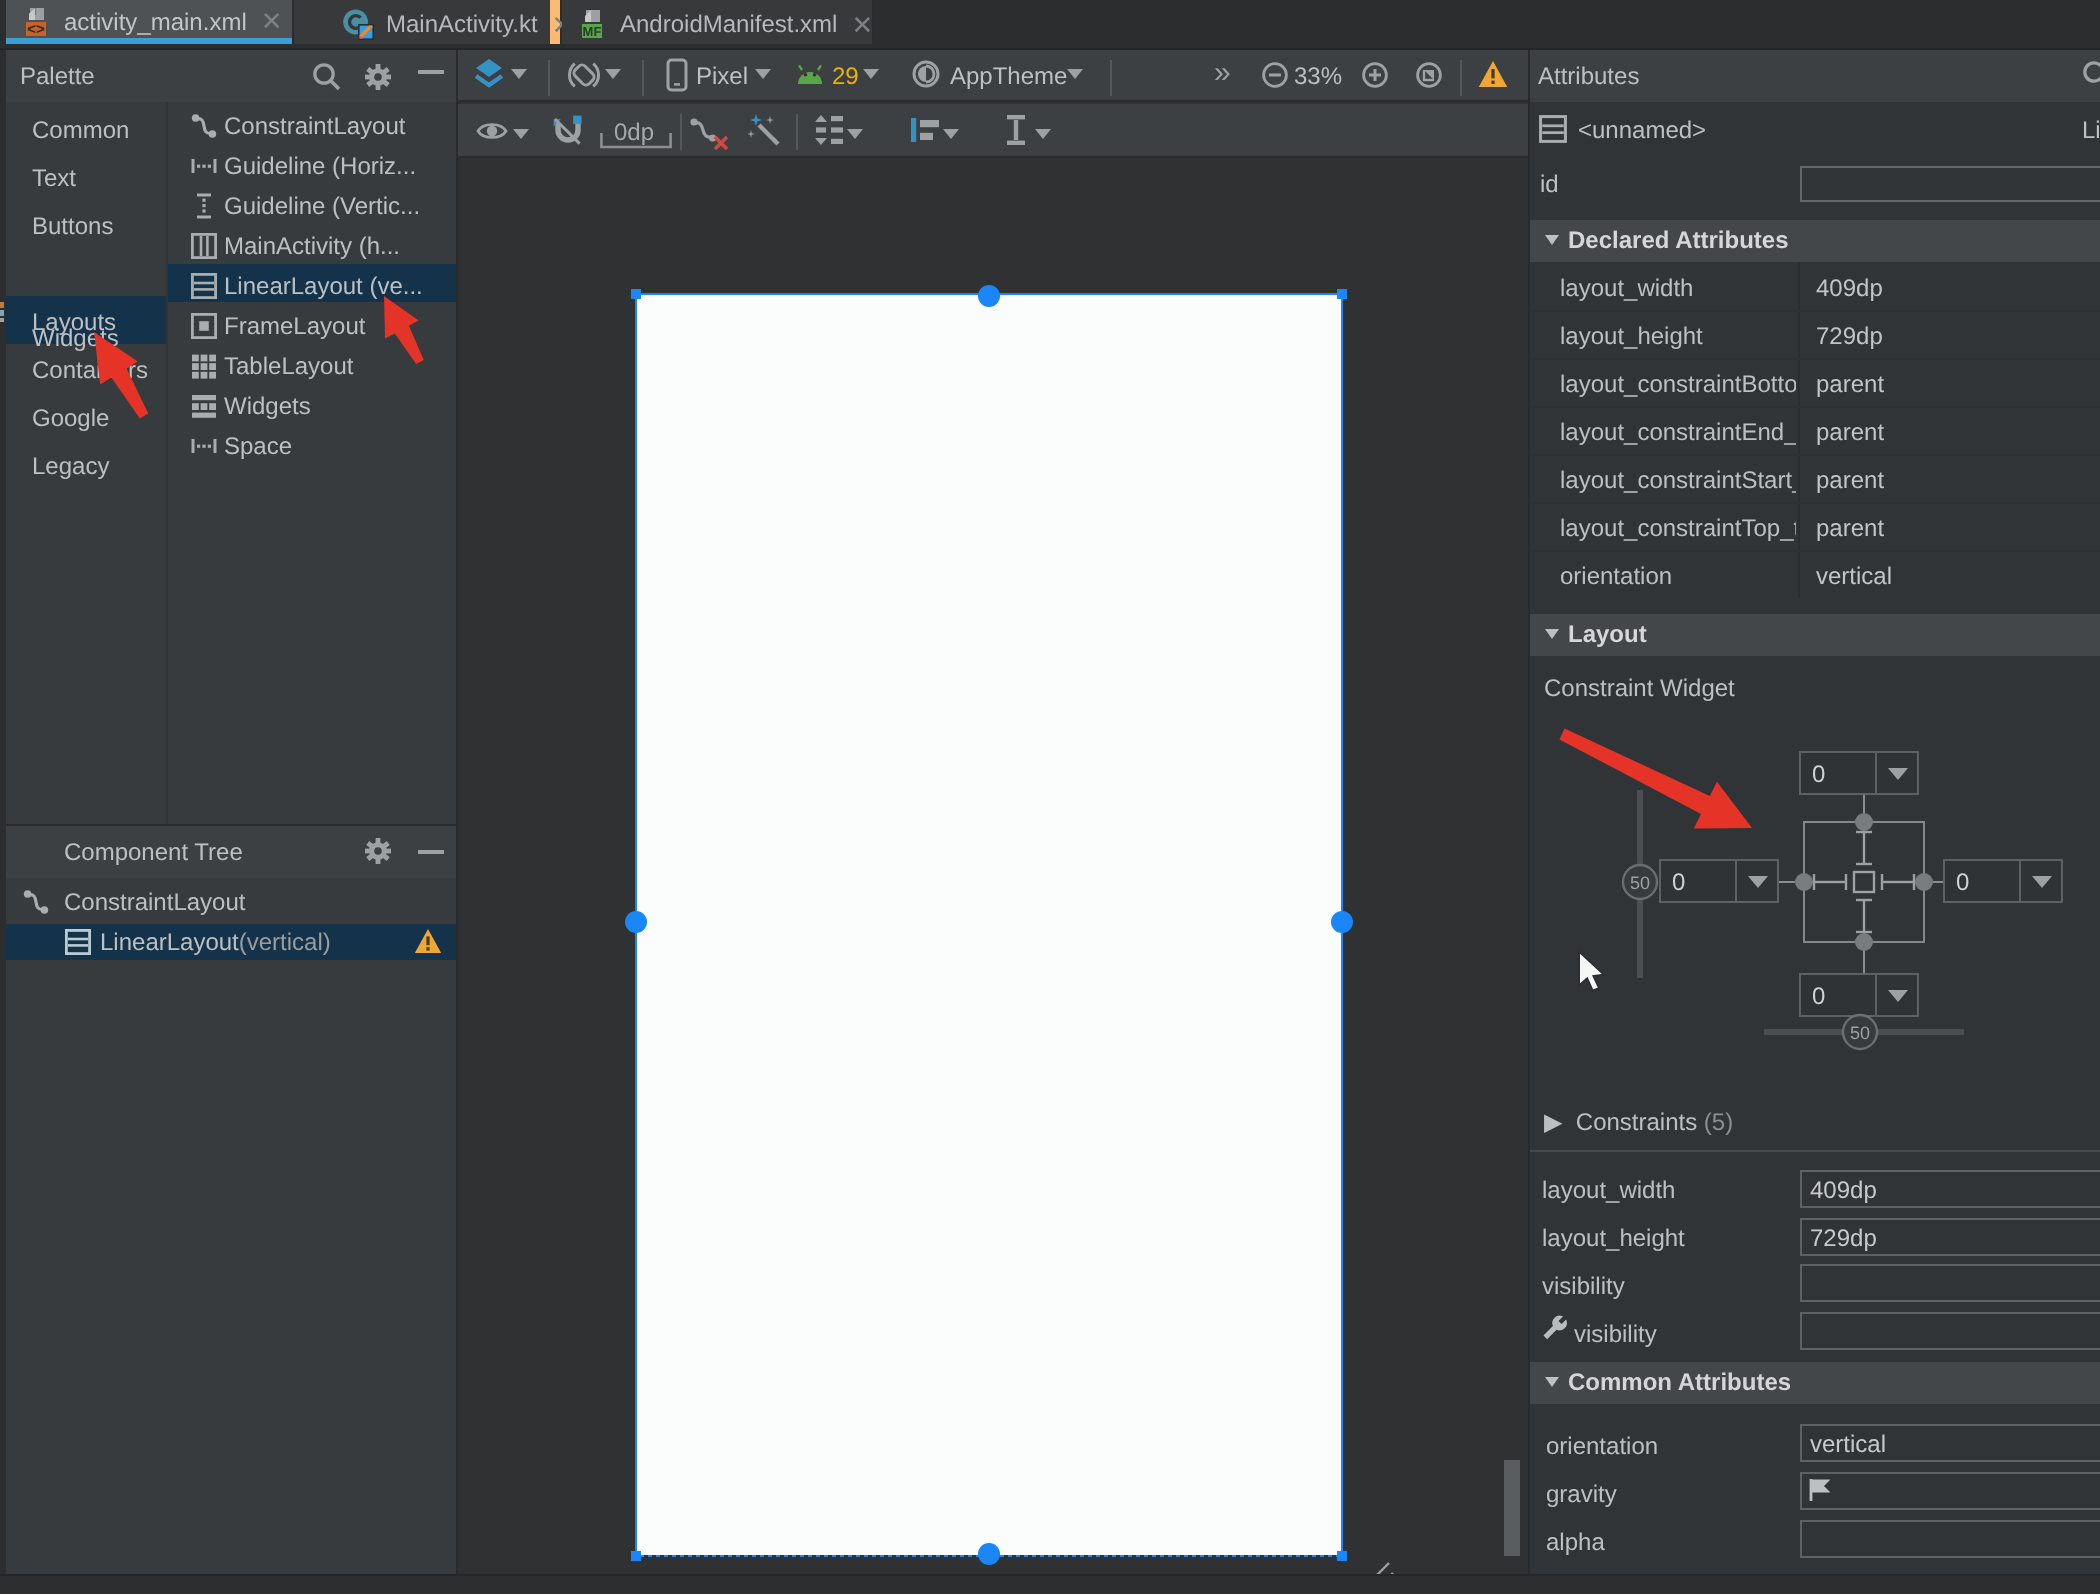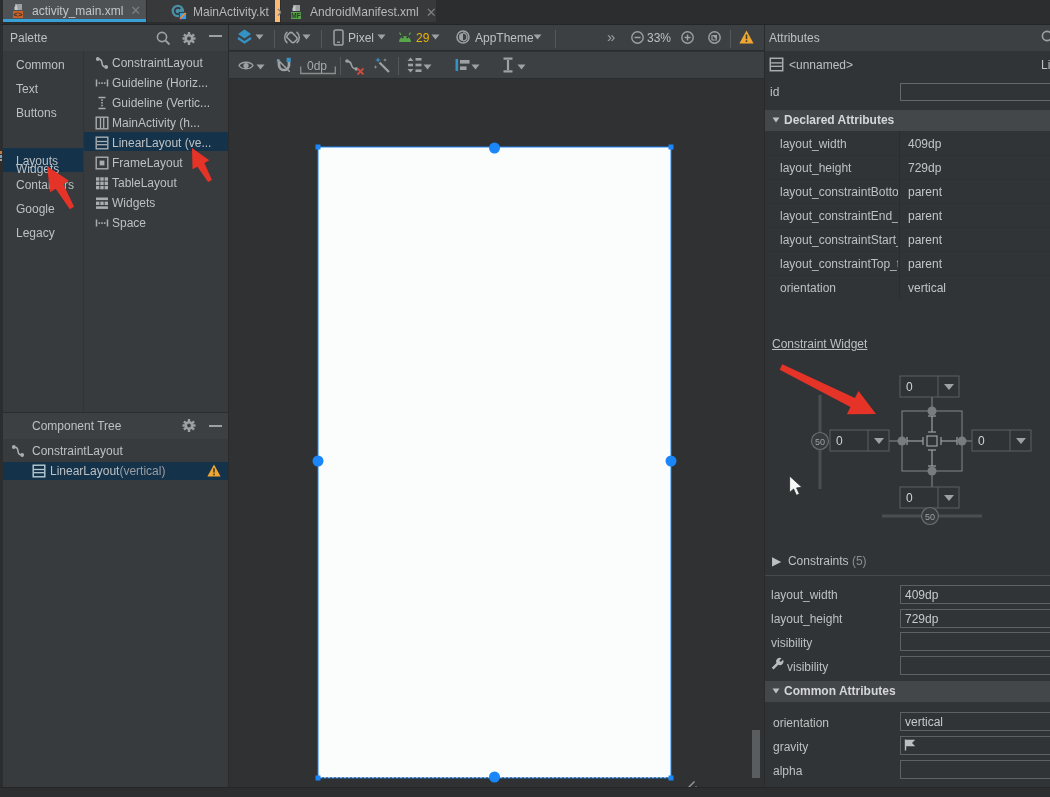--- a/index.html
+++ b/index.html
@@ -427,21 +427,27 @@
     <div class="rvalue" style="top:134px;">parent</div>
   <div class="rlabel" style="left:15px;top:158px;width:118px;overflow:hidden;white-space:nowrap;">layout_constraintEnd_to</div>
     <div class="rvalue" style="top:158px;">parent</div>
   <div class="rlabel" style="left:15px;top:182px;width:118px;overflow:hidden;white-space:nowrap;">layout_constraintStart_t</div>
     <div class="rvalue" style="top:182px;">parent</div>
   <div class="rlabel" style="left:15px;top:206px;width:118px;overflow:hidden;white-space:nowrap;">layout_constraintTop_to</div>
     <div class="rvalue" style="top:206px;">parent</div>
   <div class="rlabel" style="left:15px;top:230px;">orientation</div>
     <div class="rvalue" style="top:230px;">vertical</div>
 
-  <span class="abs" style="left:7px;top:286px;text-decoration:underline;">Constraint Widget</span>
+  <div class="sechead" style="top:256px;">
+    <svg class="abs" style="left:7px;top:7px;" width="8" height="6" viewBox="0 0 8 6">
+        <path d="M0.5 0.5 L7.5 0.5 L4 5.5 Z" fill="#bdc0c2"></path>
+      </svg>
+    <span style="position:absolute;left:19px;top:3px;">Layout</span>
+  </div>
+  <span class="abs" style="left:7px;top:286px;">Constraint Widget</span>
 
   <svg class="abs" style="left:0;top:304px;" width="285" height="180" viewBox="0 0 285 180">
 
     <rect x="53.5" y="40" width="3" height="94" fill="#4b4e50"></rect>
     <rect x="117" y="159.5" width="100" height="3" fill="#4b4e50"></rect>
 
     <line x1="167" y1="42" x2="167" y2="56" stroke="#8a8e90" stroke-width="1"></line>
     <line x1="121" y1="86" x2="137" y2="86" stroke="#8a8e90" stroke-width="1"></line>
     <line x1="197" y1="86" x2="207" y2="86" stroke="#8a8e90" stroke-width="1"></line>
     <line x1="167" y1="116" x2="167" y2="132" stroke="#8a8e90" stroke-width="1"></line>

